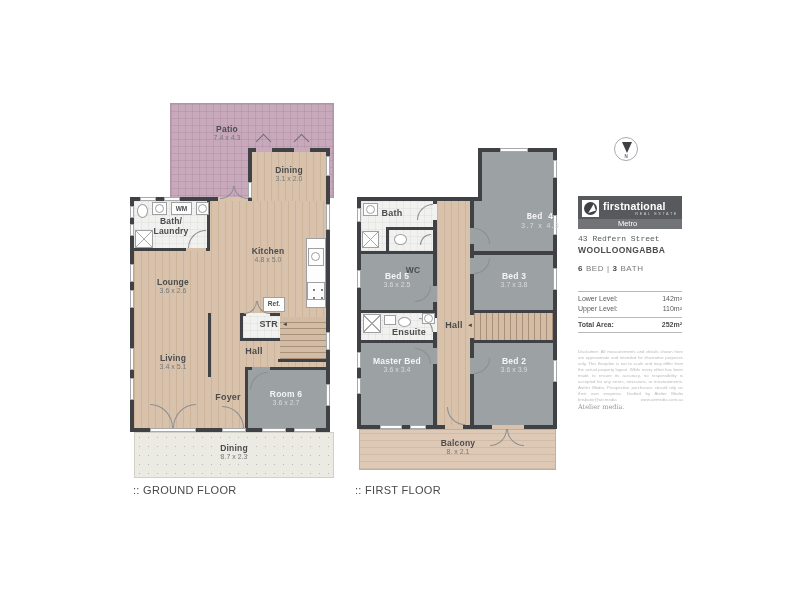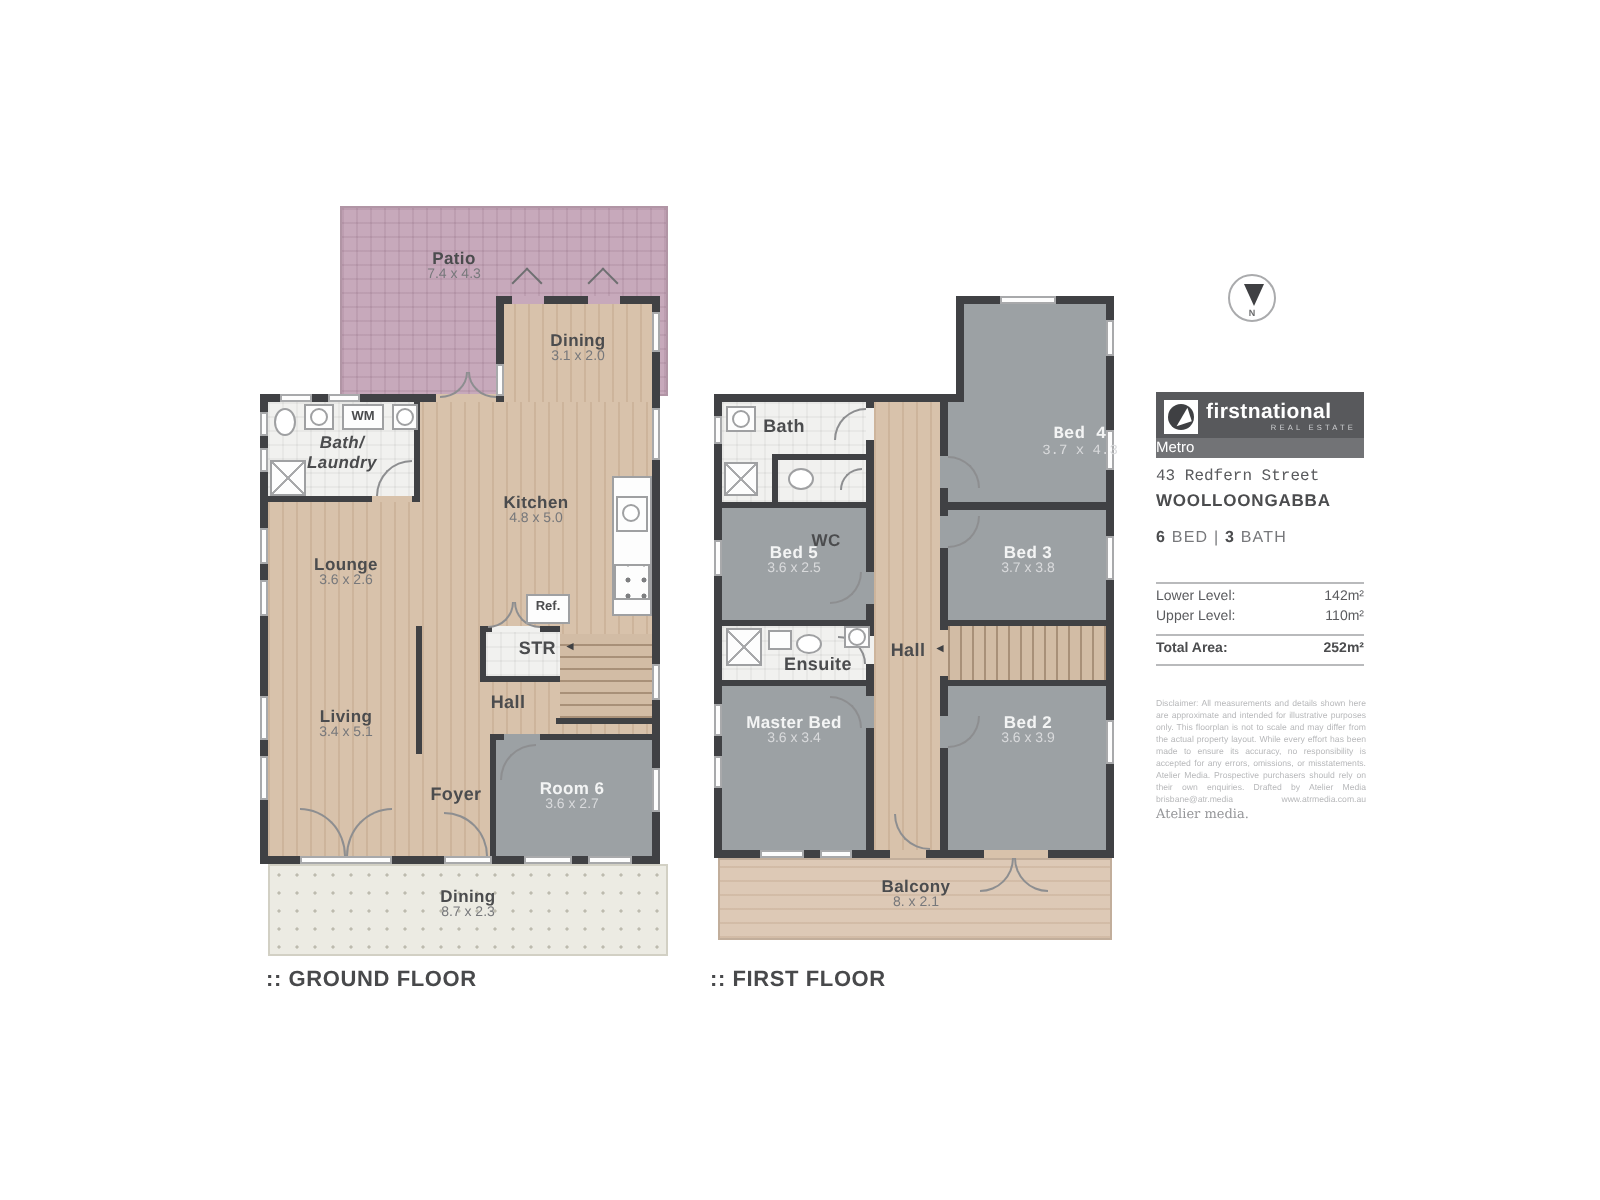--- a/index.html
+++ b/index.html
@@ -43,34 +43,34 @@
       linear-gradient(45deg, transparent calc(50% - .5px), #a8a9ab calc(50% - .5px) calc(50% + .5px), transparent calc(50% + .5px)),
       linear-gradient(-45deg, transparent calc(50% - .5px), #a8a9ab calc(50% - .5px) calc(50% + .5px), transparent calc(50% + .5px)); }
   .stove { background-image:radial-gradient(circle, #7e7f81 1.1px, transparent 1.4px);
            background-size:8px 8px; background-position:3px 4px; }
   .label { position:absolute; text-align:center; }
   .rname { font-weight:bold; font-size:8.5px; color:#4b4c4e; line-height:1.2; letter-spacing:.2px; }
   .rdim  { font-size:7px; color:#77787b; line-height:1.25; }
   .lt .rname { color:#f3f4f4; } .lt .rdim { color:#d9dadc; }
   .tiny { font-weight:bold; font-size:6.5px; color:#4b4c4e; line-height:1; }
   .stair-arrow { position:absolute; font-size:6px; color:#404144; line-height:1; }
-  .caption { position:absolute; font-weight:bold; font-size:11px; color:#48494b; letter-spacing:.3px; }
+  .caption { position:absolute; font-weight:normal; font-size:11px; color:#48494b; letter-spacing:.3px; }
   
   .compass { position:absolute; width:24px; height:24px; border:1px solid #aaabad; border-radius:50%; background:#fff; }
   .ctri { position:absolute; left:7px; top:4px; width:0; height:0;
           border-left:5px solid transparent; border-right:5px solid transparent; border-top:11px solid #3f4043; }
   .cn { position:absolute; left:0; top:16px; width:22px; text-align:center; font-size:4.5px; color:#6a6b6d; font-weight:bold; }
   .logo-box { position:absolute; background:#58595c; }
   .licon { position:absolute; background:#fff; }
   .lcirc { position:absolute; background:#3f4043; border-radius:50%; }
   .lflag { position:absolute; width:0; height:0; border-style:solid;
            border-width:0 0 7px 8px; border-color:transparent transparent #ffffff transparent; transform:rotate(-18deg); }
   .brand { position:absolute; color:#fff; font-weight:bold; font-size:10.5px; letter-spacing:.2px; }
   .tagline { position:absolute; color:#cfd0d2; font-size:3.8px; letter-spacing:1.6px; text-align:right; }
-  .metro { position:absolute; background:#727376; color:#fff; font-size:7.5px; text-align:left; padding-right:5px; line-height:10px; }
+  .metro { position:absolute; background:#727376; color:#fff; font-size:7.5px; text-align:center; padding-right:5px; line-height:10px; }
   .addr1 { position:absolute; font-size:8px; color:#5a5b5e;font-family:Liberation Mono, monospace; }
   .addr2 { position:absolute; font-size:8.5px; font-weight:bold; color:#4b4c4e; letter-spacing:.4px; }
   .summary { position:absolute; font-size:8px; color:#77787b; letter-spacing:.6px; }
   .summary b { color:#4b4c4e; }
   .hr { position:absolute; background:#b9babc; height:1px; }
   .arow { position:absolute; font-size:7px; color:#5a5b5e; width:104px; }
   .arow .v { float:right; }
   .arow.total { font-weight:bold; color:#4b4c4e; }
   .disclaimer { position:absolute; font-size:4.3px; line-height:1.4; color:#b8b9bb; text-align:justify; }
   .mediabrand { font-family:"DejaVu Serif", serif; font-size:6.5px; color:#96979a; }
@@ -160,21 +160,21 @@
     <div class="fix" style="left:263px;top:297px;width:22px;height:15px;"></div>
 
     <div class="label" style="left:197px;top:124px;width:60px;">
       <div class="rname">Patio</div>
       <div class="rdim">7.4 x 4.3</div>
     </div>
     <div class="label" style="left:261px;top:165px;width:56px;">
       <div class="rname">Dining</div>
       <div class="rdim">3.1 x 2.0</div>
     </div>
-    <div class="label" style="left:136px;top:216px;width:70px;font-style:italic;">
+    <div class="label" style="left:136px;top:216px;width:70px;">
       <div class="rname">Bath/</div>
       <div class="rname">Laundry</div>
     </div>
     <div class="label" style="left:238px;top:246px;width:60px;">
       <div class="rname">Kitchen</div>
       <div class="rdim">4.8 x 5.0</div>
     </div>
     <div class="label" style="left:143px;top:277px;width:60px;">
       <div class="rname">Lounge</div>
       <div class="rdim">3.6 x 2.6</div>

